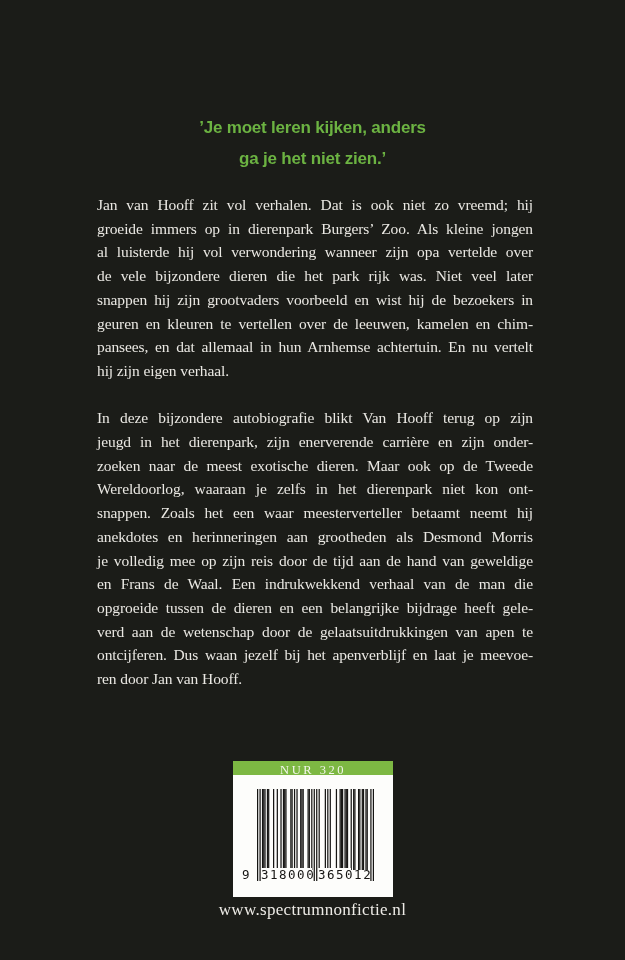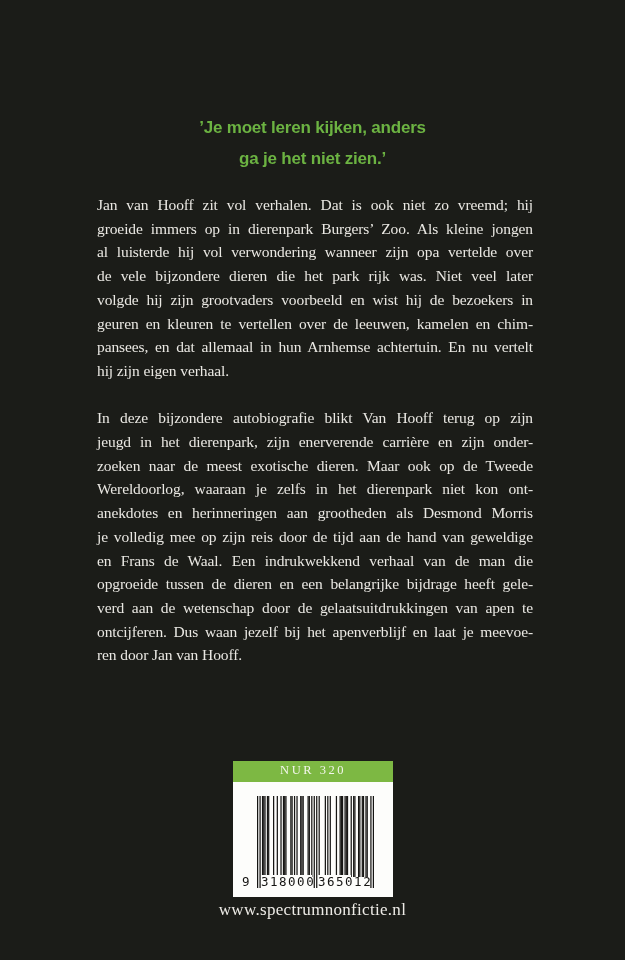--- a/index.html
+++ b/index.html
@@ -18,21 +18,21 @@
     color:#eae8e3;font-size:15.5px;line-height:23.7px;letter-spacing:-0.1px;
   }
   .para{margin:0 0 23.7px 0;}
   .bline{white-space:nowrap;text-align:justify;text-align-last:justify;}
   .para .bline:last-child{text-align-last:left;}
   .bcbox{
     position:absolute;left:233px;top:761px;width:160px;height:136px;
     background:#fdfdfb;
   }
   .nur{
-    height:21px;line-height:18px;background:#7db843;color:#f3f6ec;
+    height:14px;line-height:18px;background:#7db843;color:#f3f6ec;
     text-align:center;font-size:12.5px;letter-spacing:2.5px;
     font-family:"Liberation Serif",serif;
   }
   .ean{
     position:relative;width:117px;height:100px;margin:14px 0 0 24px;
     font-family:"DejaVu Sans Mono",monospace;
   }
   .ean svg{display:block;width:117px;height:92px;fill:#151412;}
   .ean .d{
     position:absolute;top:79px;font-size:12.5px;color:#151412;
@@ -55,30 +55,31 @@
       <div class="qline">’Je moet leren kijken, anders</div>
       <div class="qline">ga je het niet zien.’</div>
     </div>
 
   <div class="blurb">
     <div class="para">
         <div class="bline">Jan van Hooff zit vol verhalen. Dat is ook niet zo vreemd; hij</div>
         <div class="bline">groeide immers op in dierenpark Burgers’ Zoo. Als kleine jongen</div>
         <div class="bline">al luisterde hij vol verwondering wanneer zijn opa vertelde over</div>
         <div class="bline">de vele bijzondere dieren die het park rijk was. Niet veel later</div>
-        <div class="bline">volgde hij zijn grootvaders voorbeeld en wist hij de bezoekers in</div>
+        <div class="bline">snappen hij zijn grootvaders voorbeeld en wist hij de bezoekers in</div>
         <div class="bline">geuren en kleuren te vertellen over de leeuwen, kamelen en chim-</div>
         <div class="bline">pansees, en dat allemaal in hun Arnhemse achtertuin. En nu vertelt</div>
         <div class="bline">hij zijn eigen verhaal.</div>
       </div>
     <div class="para">
         <div class="bline">In deze bijzondere autobiografie blikt Van Hooff terug op zijn</div>
         <div class="bline">jeugd in het dierenpark, zijn enerverende carrière en zijn onder-</div>
         <div class="bline">zoeken naar de meest exotische dieren. Maar ook op de Tweede</div>
         <div class="bline">Wereldoorlog, waaraan je zelfs in het dierenpark niet kon ont-</div>
+        <div class="bline">snappen. Zoals het een waar meesterverteller betaamt neemt hij</div>
         <div class="bline">anekdotes en herinneringen aan grootheden als Desmond Morris</div>
         <div class="bline">je volledig mee op zijn reis door de tijd aan de hand van geweldige</div>
         <div class="bline">en Frans de Waal. Een indrukwekkend verhaal van de man die</div>
         <div class="bline">opgroeide tussen de dieren en een belangrijke bijdrage heeft gele-</div>
         <div class="bline">verd aan de wetenschap door de gelaatsuitdrukkingen van apen te</div>
         <div class="bline">ontcijferen. Dus waan jezelf bij het apenverblijf en laat je meevoe-</div>
         <div class="bline">ren door Jan van Hooff.</div>
       </div>
   </div>
 

